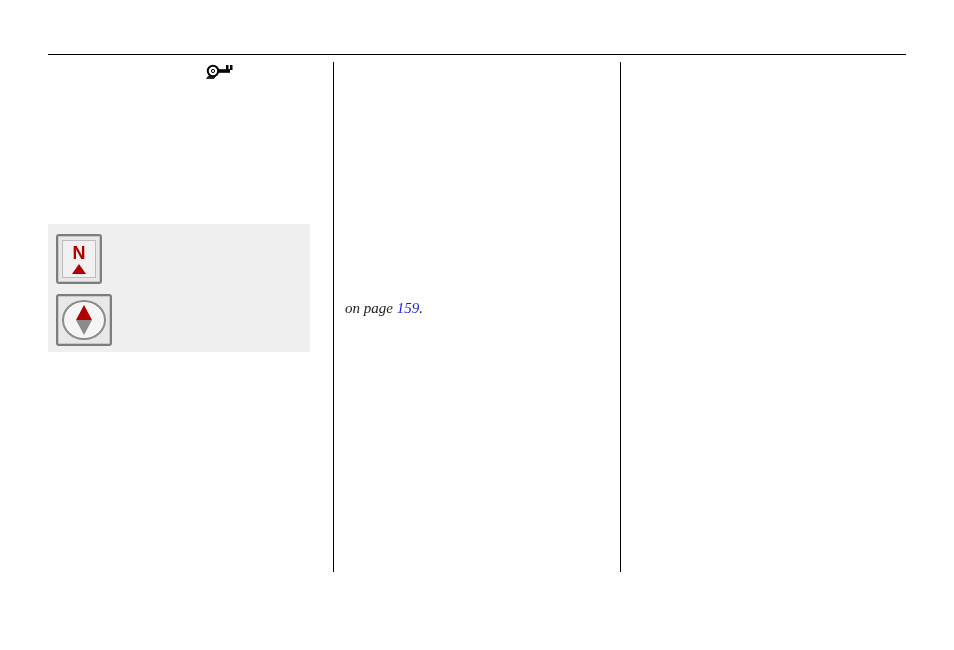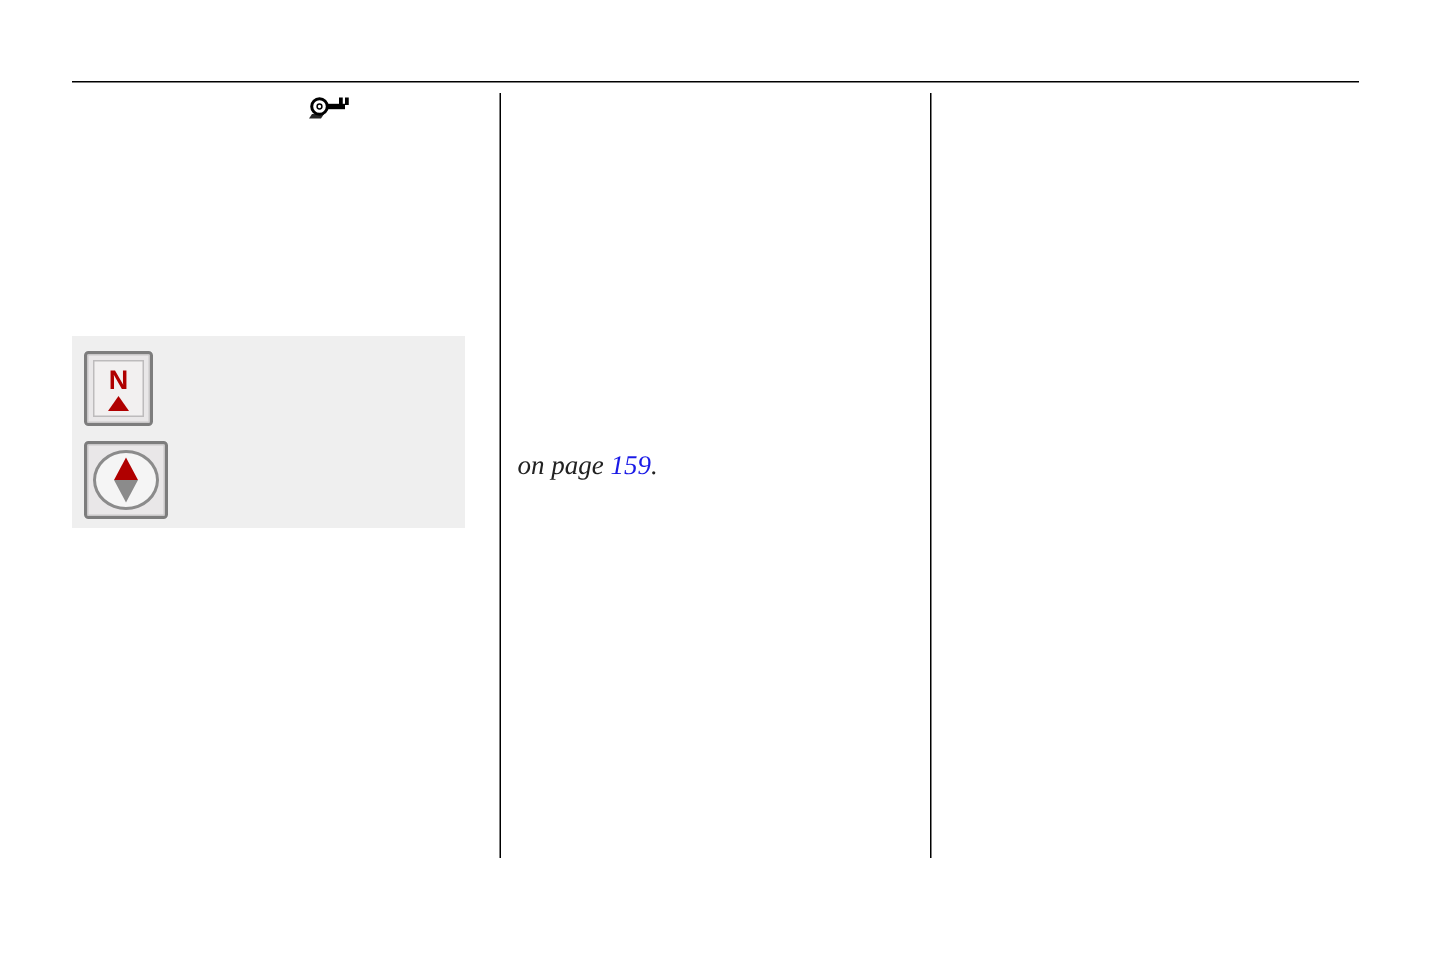--- a/index.html
+++ b/index.html
@@ -122,21 +122,21 @@
     border-left: 8px solid transparent;
     border-right: 8px solid transparent;
     border-top: 15px solid #8b8b8b;
     margin: 0 auto;
   }
   .ref-text {
     position: absolute;
     left: 345px;
     top: 300px;
     font-style: italic;
-    font-size: 18px;
+    font-size: 15px;
   }
   .ref-text .link {
     color: #1a1ae6;
   }
 </style>
 </head>
 <body>
 
 <div class="page">
   <div class="rule"></div>

